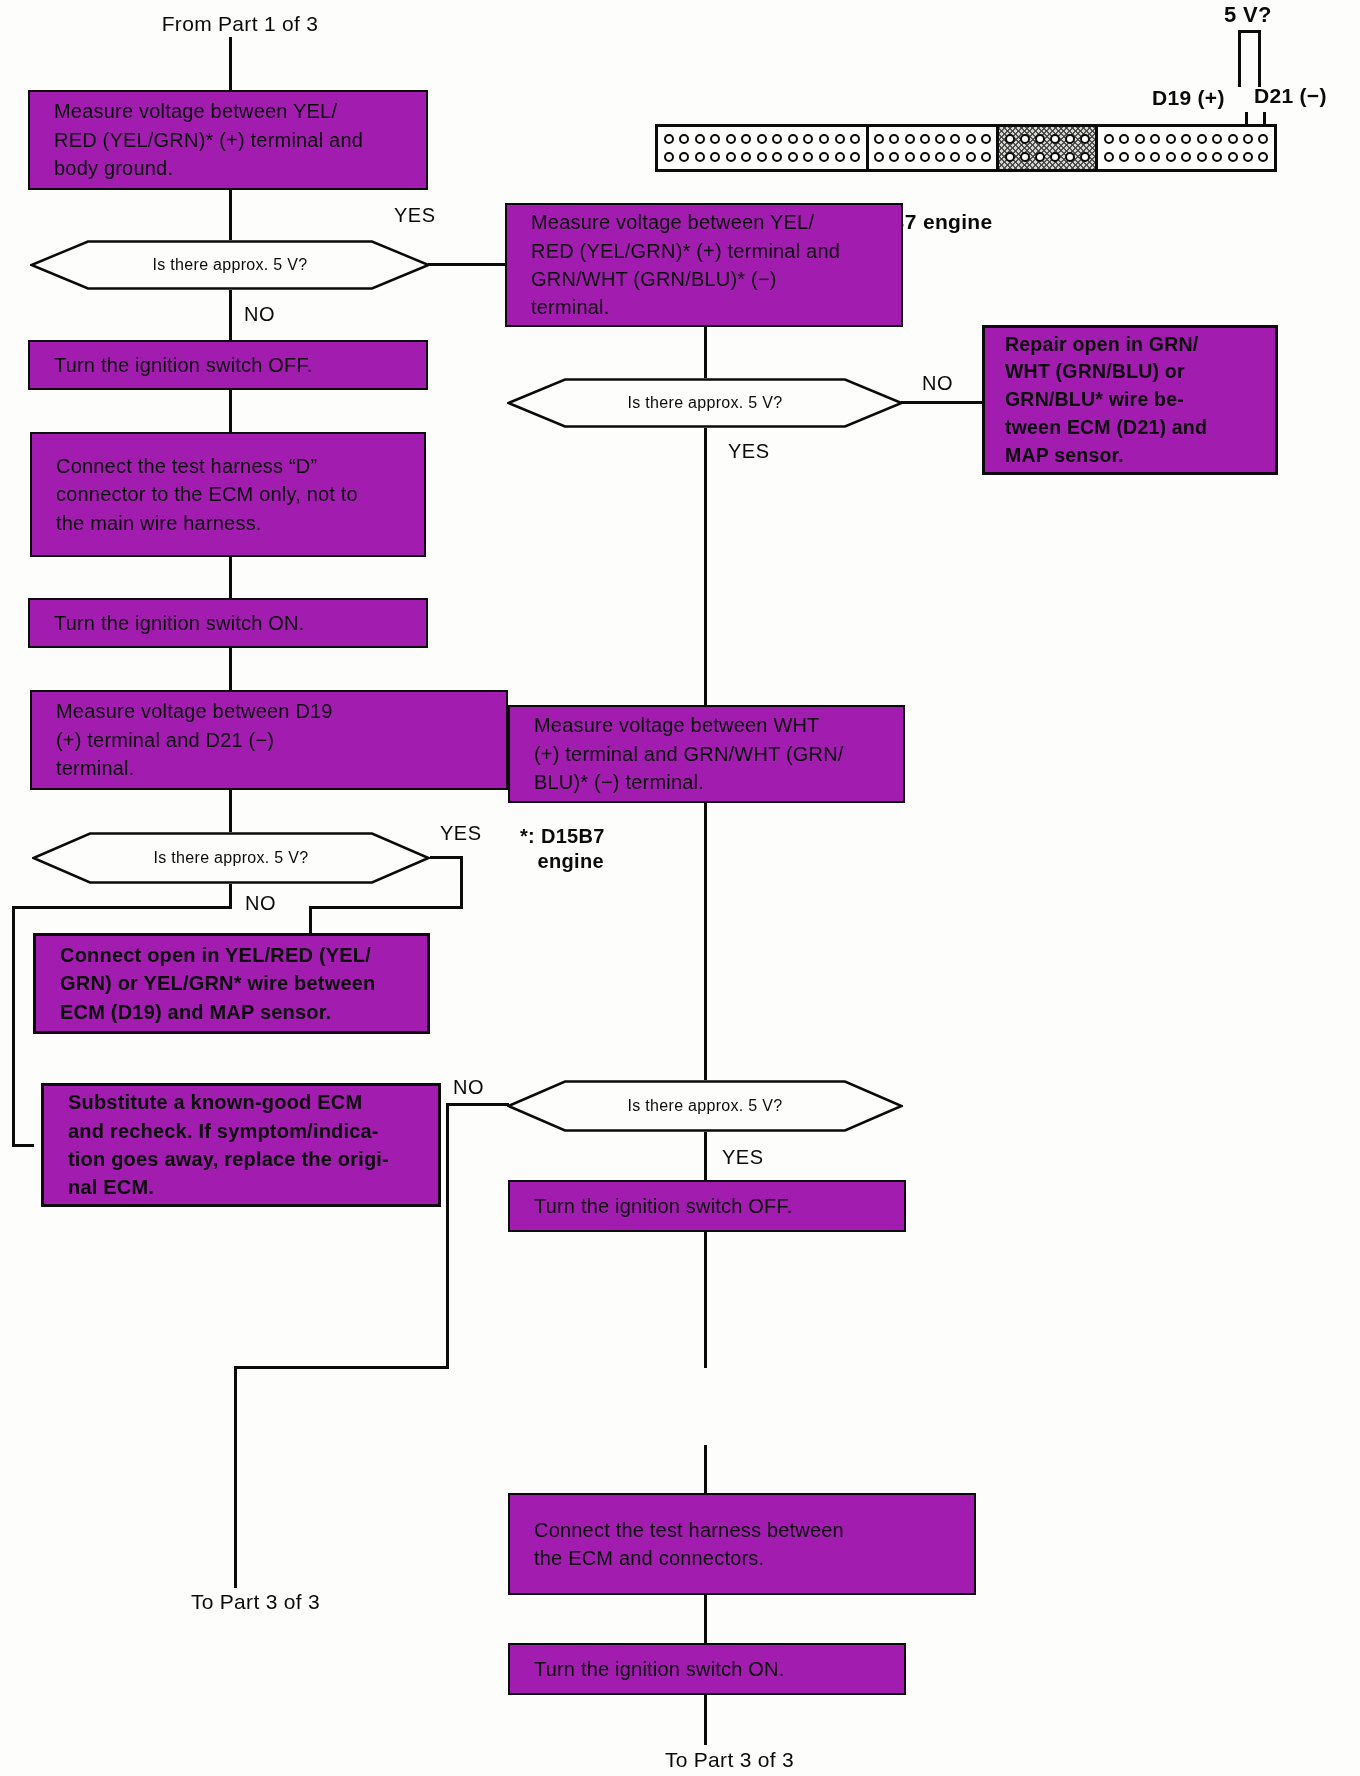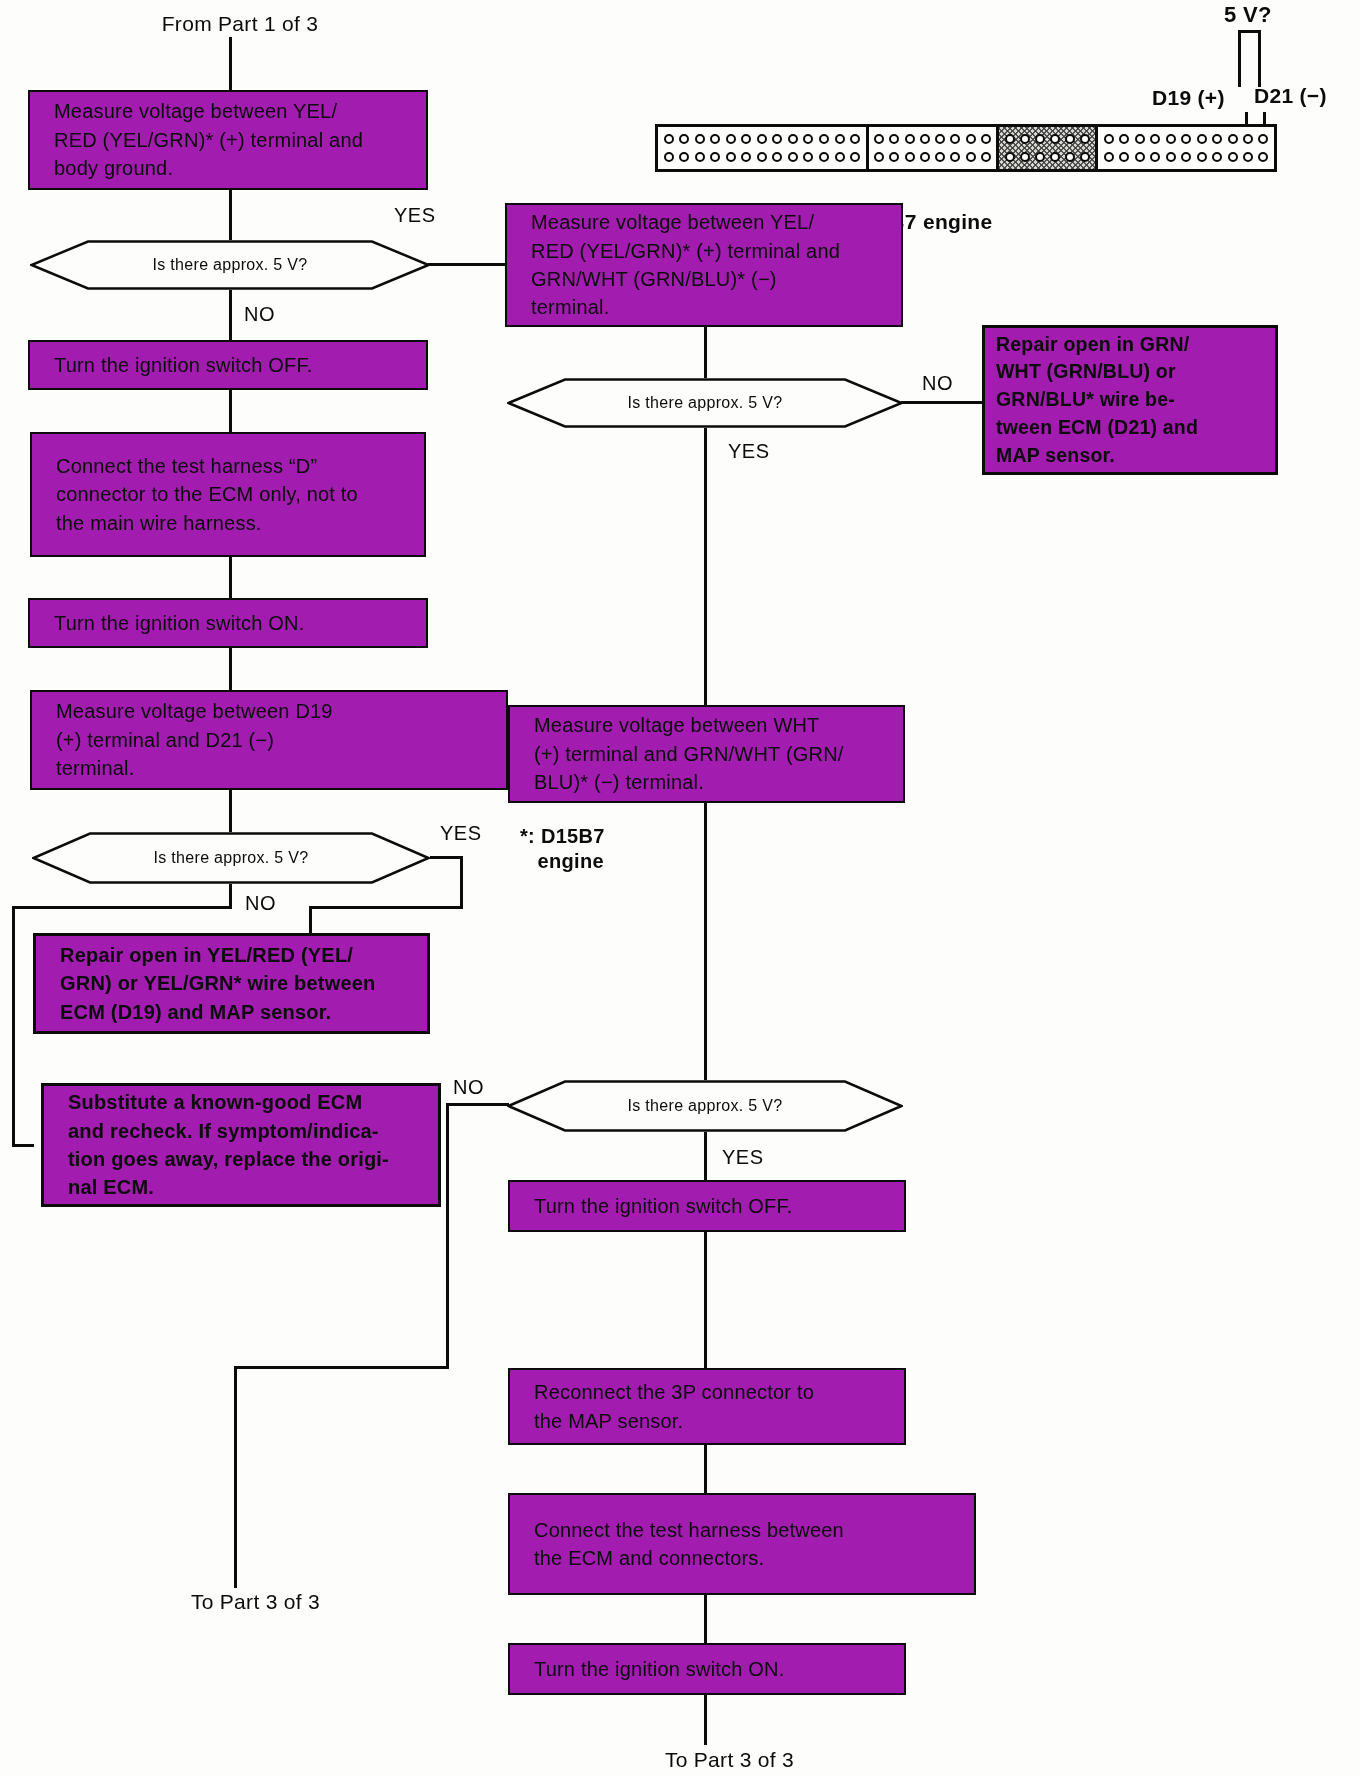--- a/index.html
+++ b/index.html
@@ -225,21 +225,21 @@
   <div class="ln" style="left:460px; top:856px; width:3px; height:53px;"></div>
   <div class="ln" style="left:309px; top:906px; width:154px; height:3px;"></div>
   <div class="ln" style="left:309px; top:906px; width:3px; height:27px;"></div>
 
   <div class="lbl" style="left:245px; top:892px;">NO</div>
   <div class="ln" style="left:229px; top:884px; width:3px; height:25px;"></div>
   <div class="ln" style="left:12px; top:906px; width:220px; height:3px;"></div>
   <div class="ln" style="left:12px; top:906px; width:3px; height:241px;"></div>
   <div class="ln" style="left:12px; top:1144px; width:22px; height:3px;"></div>
 
-  <div class="box bold" style="left:33px; top:933px; width:397px; height:101px;">Repair open in YEL/RED (YEL/
+  <div class="box bold" style="left:33px; top:933px; width:397px; height:101px;">Connect open in YEL/RED (YEL/
 GRN) or YEL/GRN* wire between
 ECM (D19) and MAP sensor.</div>
 
   <div class="box bold" style="left:30px; top:1083px; width:400px; height:124px;margin-left:11px;">Substitute a known-good ECM
 and recheck. If symptom/indica-
 tion goes away, replace the origi-
 nal ECM.</div>
 
   <div class="ln" style="left:234px; top:1366px; width:3px; height:222px;"></div>
   <div class="flabel" style="left:160px; top:1590px; width:160px;">To Part 3 of 3</div>
@@ -254,21 +254,21 @@
   <div class="hexwrap" style="left:507px; top:378px; width:396px; height:50px;">
     <svg width="396" height="50" viewBox="0 0 396 50">
       <polygon points="58,1.5 338,1.5 394.5,25 338,48.5 58,48.5 1.5,25" fill="#fdfdfc" stroke="#0b0b0b" stroke-width="2.5"></polygon>
     </svg>
     <div class="hex-label">Is there approx. 5 V?</div>
   </div>
 
   <div class="lbl" style="left:922px; top:372px;">NO</div>
   <div class="ln" style="left:901px; top:401px; width:81px; height:3px;"></div>
 
-  <div class="box bold" style="left:982px; top:325px; width:296px; height:150px; padding-left:11px; font-size:19.5px;">Repair open in GRN/
+  <div class="box bold" style="left:982px; top:325px; width:296px; height:150px; padding-left:20px; font-size:19.5px;">Repair open in GRN/
 WHT (GRN/BLU) or
 GRN/BLU* wire be-
 tween ECM (D21) and
 MAP sensor.</div>
 
   <div class="lbl" style="left:728px; top:440px;">YES</div>
   <div class="ln" style="left:704px; top:428px; width:3px; height:277px;"></div>
 
   <div class="box" style="left:508px; top:705px; width:397px; height:98px;">Measure voltage between WHT
 (+) terminal and GRN/WHT (GRN/
@@ -291,22 +291,20 @@
   <div class="ln" style="left:446px; top:1103px; width:3px; height:266px;"></div>
   <div class="ln" style="left:234px; top:1366px; width:215px; height:3px;"></div>
 
   <div class="lbl" style="left:722px; top:1146px;">YES</div>
   <div class="ln" style="left:704px; top:1132px; width:3px; height:48px;"></div>
 
   <div class="box" style="left:508px; top:1180px; width:398px; height:52px;">Turn the ignition switch OFF.</div>
 
   <div class="ln" style="left:704px; top:1232px; width:3px; height:136px;"></div>
 
-  <div class="box" style="left:508px; top:1368px; width:398px; height:77px;">Reconnect the 3P connector to
-the MAP sensor.</div>
 
   <div class="ln" style="left:704px; top:1445px; width:3px; height:48px;"></div>
 
   <div class="box" style="left:508px; top:1493px; width:468px; height:102px;">Connect the test harness between
 the ECM and connectors.</div>
 
   <div class="ln" style="left:704px; top:1595px; width:3px; height:48px;"></div>
 
   <div class="box" style="left:508px; top:1643px; width:398px; height:52px;">Turn the ignition switch ON.</div>
 

